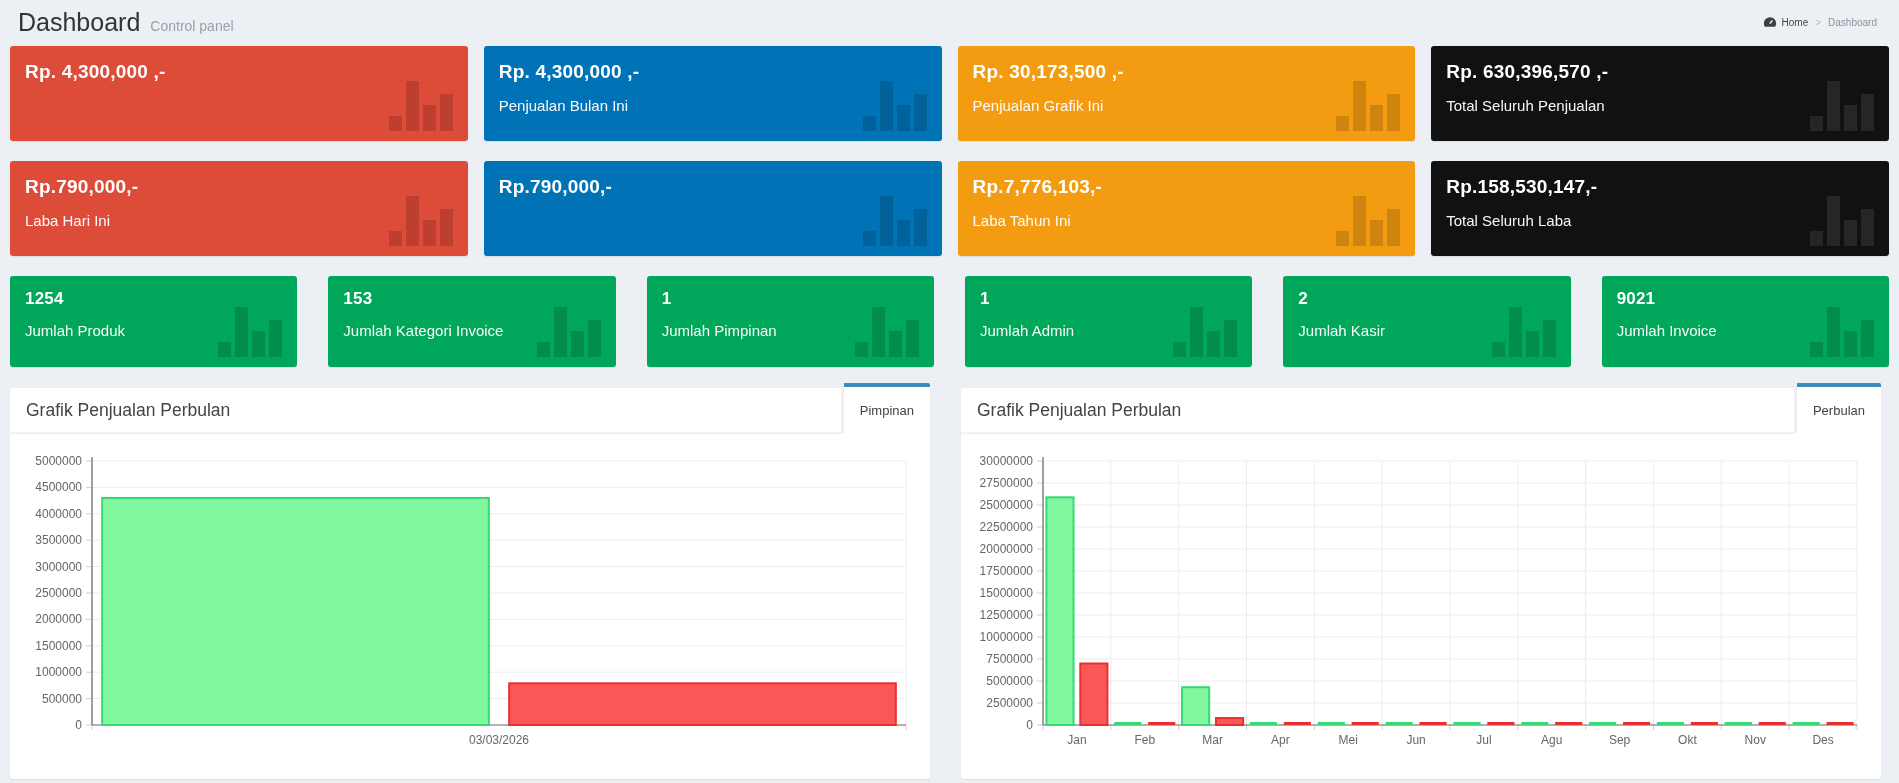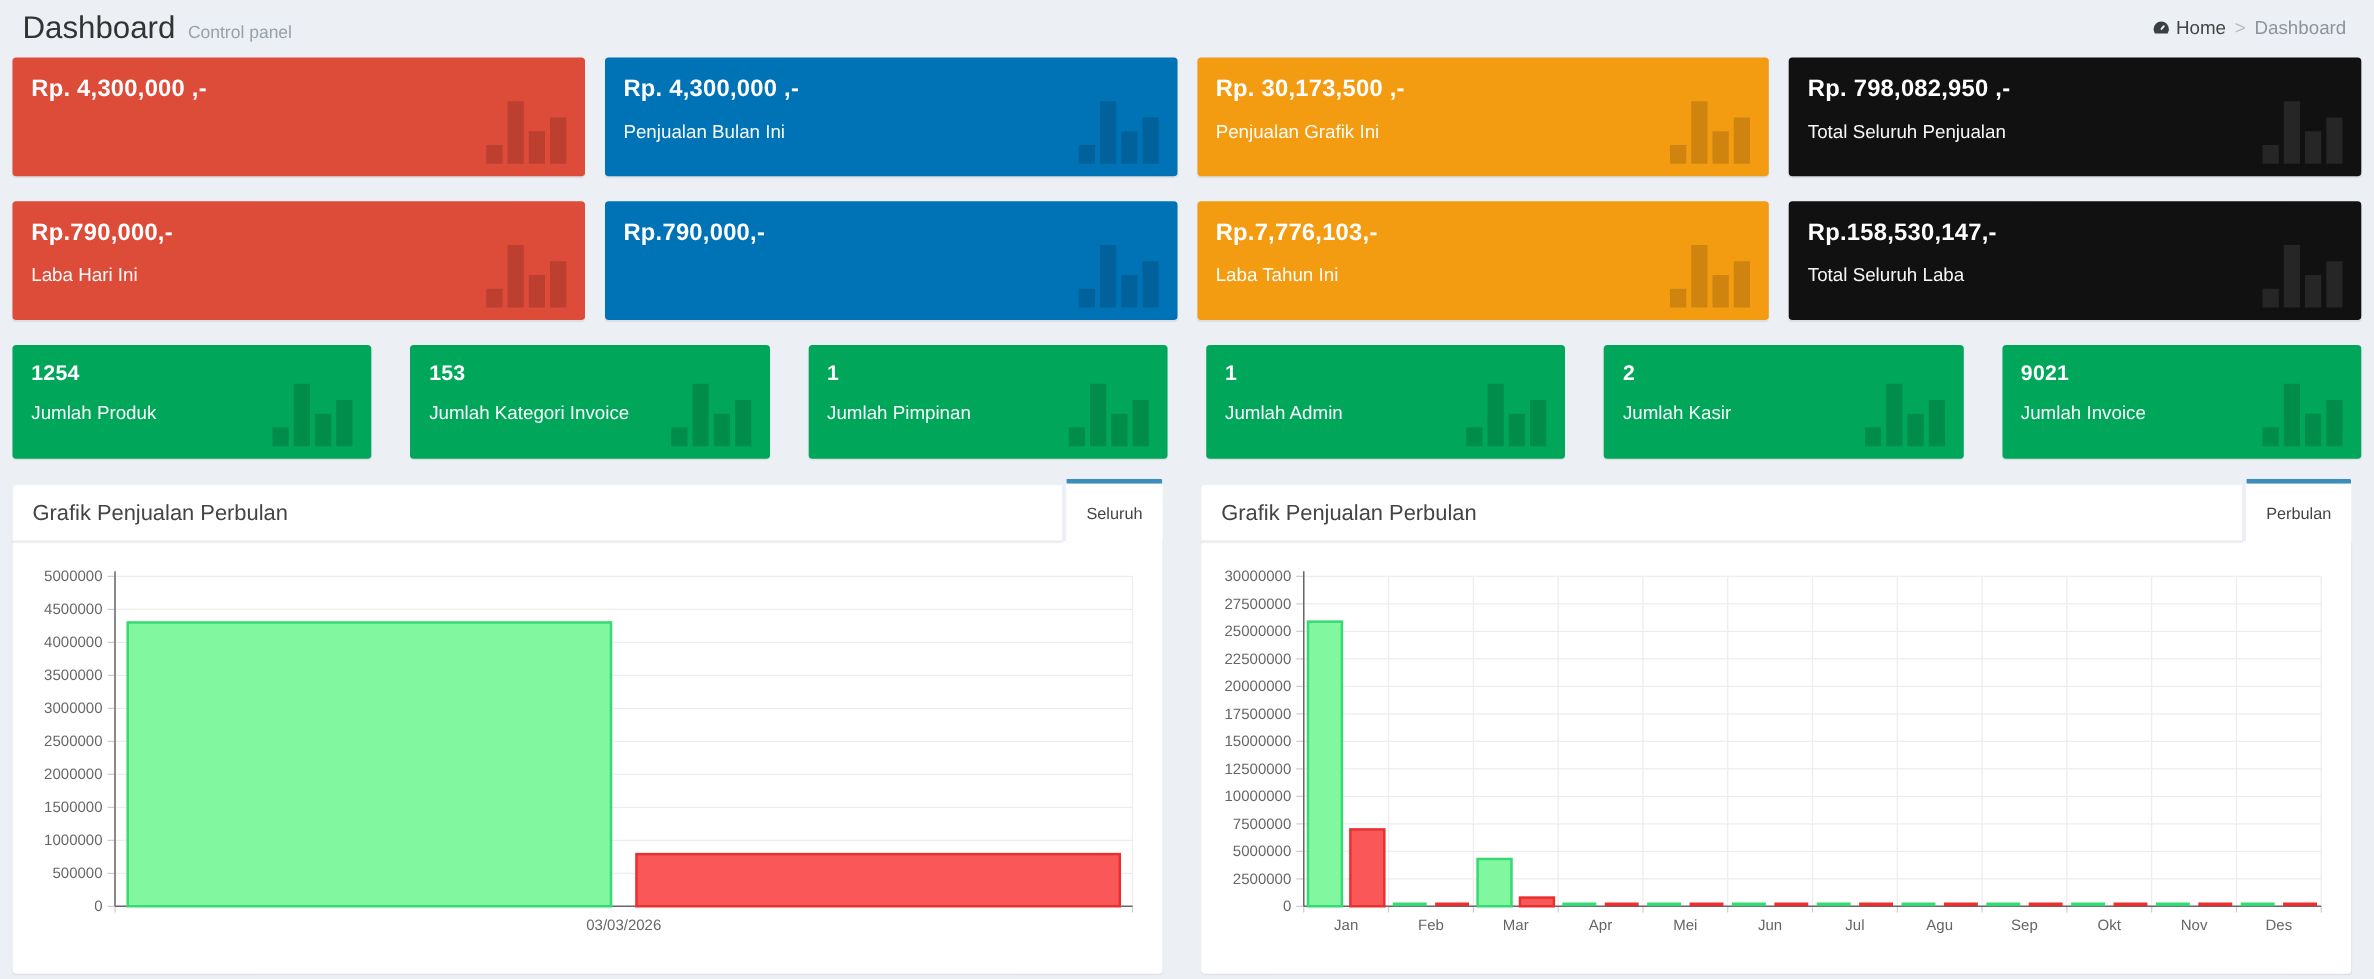--- a/index.html
+++ b/index.html
@@ -13,21 +13,21 @@
   .content { padding:0 10px; }
 
   
   .page-header {
     display:flex; justify-content:space-between; align-items:center;
     padding:9px 8px 10px 8px; height:46px;
   }
   .title-wrap { display:flex; align-items:baseline; gap:10px; }
   .page-title { font-size:25px; font-weight:500; color:#333; }
   .page-subtitle { font-size:14px; color:#99a0a8; }
-  .breadcrumb { display:flex; align-items:center; gap:7px; font-size:15px; padding-right:4px; }
+  .breadcrumb { display:flex; align-items:center; gap:7px; font-size:10px; padding-right:4px; }
   .bc-home { color:#444; display:flex; align-items:center; gap:5px; cursor:pointer; }
   .bc-sep { color:#b7bcc3; }
   .bc-current { color:#8d939b; }
   .tacho { width:14px; height:13px; display:inline-block; }
 
   
   .grid4 { display:grid; grid-template-columns:repeat(4,1fr); gap:21px 16px; margin-bottom:20px; }
   .grid6 { display:grid; grid-template-columns:repeat(6,1fr); gap:31px; margin-bottom:21px; }
   .sbox {
     position:relative; border-radius:3px; height:95px;
@@ -114,21 +114,21 @@
         <div class="sbox-value">Rp. 30,173,500 ,-</div>
         <div class="sbox-label">Penjualan Grafik Ini</div>
         <div class="mini-bars">
           <span style="height: 15px; background: rgba(0, 0, 0, 0.15);"></span>
           <span style="height: 50px; background: rgba(0, 0, 0, 0.15);"></span>
           <span style="height: 26px; background: rgba(0, 0, 0, 0.15);"></span>
           <span style="height: 37px; background: rgba(0, 0, 0, 0.15);"></span>
         </div>
       </div>
       <div class="sbox" style="background: rgb(17, 17, 17);">
-        <div class="sbox-value">Rp. 798,082,950 ,-</div>
+        <div class="sbox-value">Rp. 630,396,570 ,-</div>
         <div class="sbox-label">Total Seluruh Penjualan</div>
         <div class="mini-bars">
           <span style="height: 15px; background: rgba(255, 255, 255, 0.09);"></span>
           <span style="height: 50px; background: rgba(255, 255, 255, 0.09);"></span>
           <span style="height: 26px; background: rgba(255, 255, 255, 0.09);"></span>
           <span style="height: 37px; background: rgba(255, 255, 255, 0.09);"></span>
         </div>
       </div>
     </div>
   <div class="grid4" id="row2">
@@ -233,21 +233,21 @@
           <span style="height: 37px; background: rgba(0, 0, 0, 0.15);"></span>
         </div>
       </div>
     </div>
 
   <div class="panels">
     <div class="panel">
       <div class="panel-head">
         <div class="head-title">Grafik Penjualan Perbulan</div>
         <div class="head-gap"></div>
-        <div class="head-tab">Seluruh</div>
+        <div class="head-tab">Pimpinan</div>
       </div>
       <div class="panel-body">
         <svg class="chart" id="chart0" viewBox="0 0 904 330">
             <line x1="68" y1="286" x2="74" y2="286" stroke="#cfcfcf" stroke-width="1"></line>
             <text x="64" y="290" text-anchor="end" font-size="12" fill="#666" font-family="Liberation Sans, sans-serif">0</text>
             <line x1="74" y1="259.6" x2="888" y2="259.6" stroke="#ededed" stroke-width="1"></line>
             <line x1="68" y1="259.6" x2="74" y2="259.6" stroke="#cfcfcf" stroke-width="1"></line>
             <text x="64" y="263.6" text-anchor="end" font-size="12" fill="#666" font-family="Liberation Sans, sans-serif">500000</text>
             <line x1="74" y1="233.2" x2="888" y2="233.2" stroke="#ededed" stroke-width="1"></line>
             <line x1="68" y1="233.2" x2="74" y2="233.2" stroke="#cfcfcf" stroke-width="1"></line>

